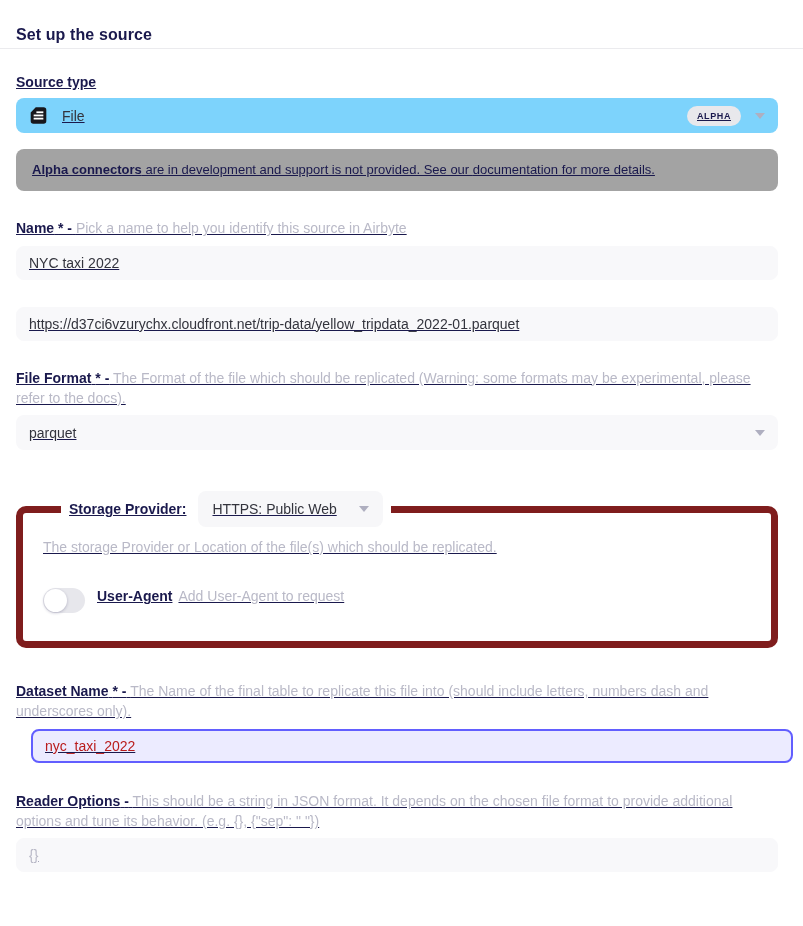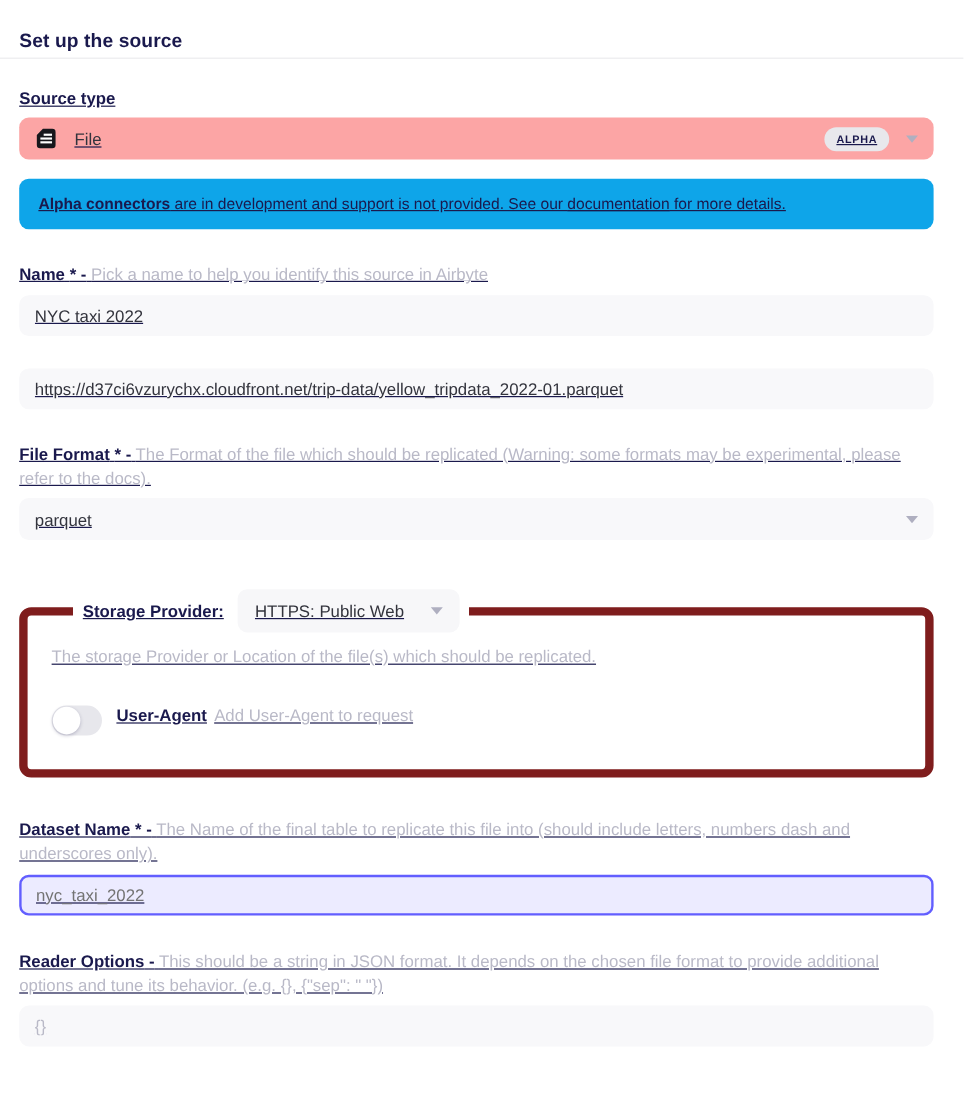--- a/index.html
+++ b/index.html
@@ -15,62 +15,62 @@
     padding: 26px 16px 0 16px;
     border-bottom: 1px solid #ebebee;
   }
   .page-title { font-size: 16px; font-weight: 700; color: #1a194d; letter-spacing: .1px; }
 
   .content { padding: 25px 25px 0 16px; text-decoration: underline; }
 
   .section-label { font-size: 14px; font-weight: 600; color: #1a194d; margin-bottom: 8px; }
 
   .select-row {
-    height: 35px; background: #fca5a5; border-radius: 8px;
+    height: 35px; background: #7dd3fc; border-radius: 8px;
     display: flex; align-items: center; padding: 0 13px;
     cursor: pointer;
     text-align: center;
   }
   .select-row .file-icon { display: flex; margin-right: 14px; }
   .select-value { font-size: 14px; color: #33343d; }
   .spacer { flex: 1; }
   .alpha-badge {
     background: #e8e8ec; color: #1a194d;
     font-size: 9px; font-weight: 700; letter-spacing: .6px;
     padding: 5px 10px; border-radius: 10px; margin-right: 14px;
   }
   .caret {
     width: 0; height: 0;
     border-left: 5px solid transparent; border-right: 5px solid transparent;
     border-top: 6px solid #afafc0;
   }
 
   .alert-banner {
     margin-top: 16px;
-    background: #0ea5e9; border-radius: 8px;
+    background: #a3a3a3; border-radius: 8px;
     padding: 13px 16px;
     font-size: 13px; color: #1a194d; line-height: 1.25;
   }
   .alert-banner .bold { font-weight: 700; }
   .alert-banner .link { text-decoration: underline; color: #1a194d; cursor: pointer; }
 
   .field { margin-top: 27px; }
   .field-label-line { font-size: 14px; line-height: 1.45; }
   .field-label { font-weight: 700; color: #1a194d; }
   .field-desc { color: #b9b9c7; font-weight: 400; }
   .text-input {
     margin-top: 7px; width: 100%; height: 34px;
     background: #f8f8fa; border: 1px solid #f8f8fa; border-radius: 8px;
     padding: 0 12px; font-size: 14px; color: #33343d;
     font-family: "Liberation Sans", "DejaVu Sans", sans-serif;
     outline: none; display: block;
   }
   .text-input::placeholder { color: #b9b9c7; }
   .text-input.focused {
-    background: #ecebff; border: 2px solid #625eff; color: #737373;
+    background: #ecebff; border: 2px solid #625eff; color: #b91c1c; margin-left: 15px;
   }
   .select-input {
     margin-top: 7px; height: 35px; background: #f8f8fa; border-radius: 8px;
     display: flex; align-items: center; padding: 0 13px; cursor: pointer;
   }
 
   .provider-fieldset {
     margin-top: 41px;
     border: 7px solid #7f1d1d; border-radius: 10px;
     padding: 2px 20px 28px 20px;

